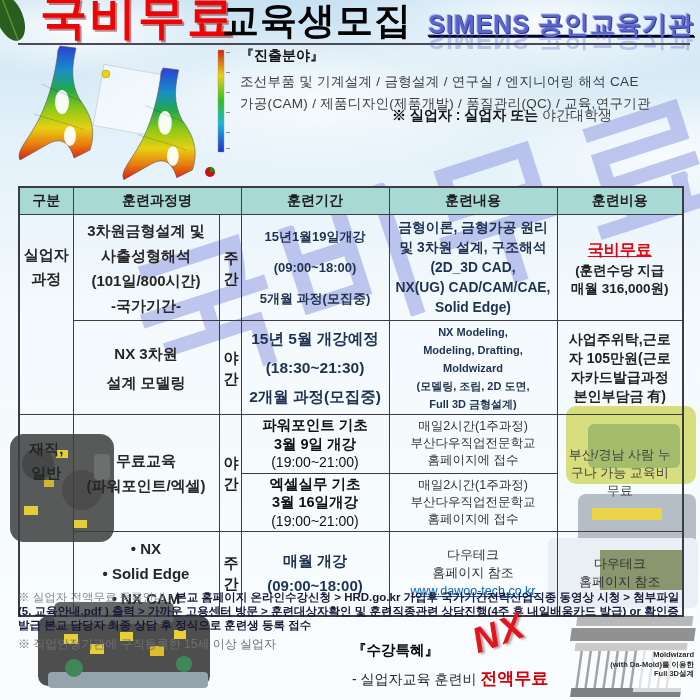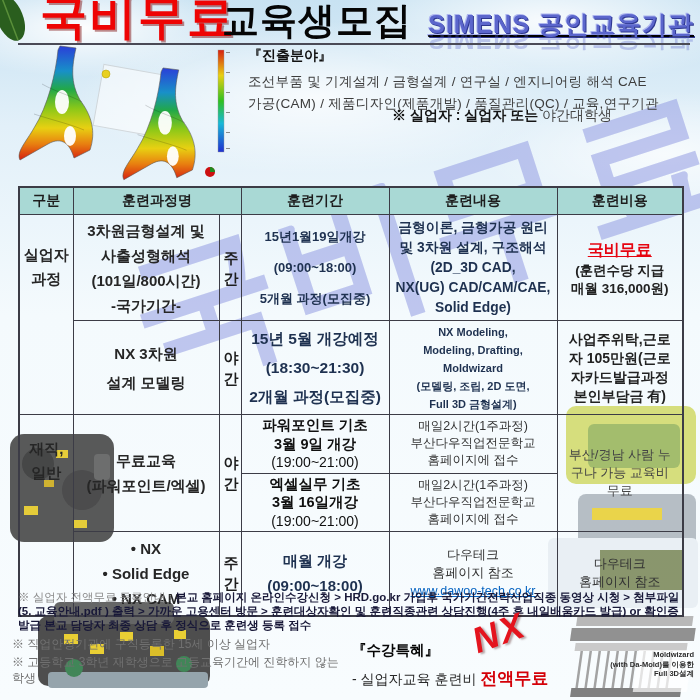--- a/index.html
+++ b/index.html
@@ -16,21 +16,21 @@
   .title-red{left:40px;top:-14px;font-size:47px;font-weight:bold;color:#ee0404;
     letter-spacing:2px;text-shadow:2px 2px 0 rgba(120,0,0,.45);z-index:4;}
   .title-black{left:222px;top:-4px;font-size:37px;font-weight:bold;color:#050505;letter-spacing:1px;z-index:4;}
   .badge-wrap{top:8px;right:6px;text-align:left;z-index:4;text-decoration:underline;}
   .badge-main{display:block;font-size:25px;font-weight:bold;color:#5b66cc;letter-spacing:1px;
     text-shadow:1px 1px 0 #2e3790,-1px -1px 0 #aeb6ef;}
   .badge-ref{display:block;font-size:25px;font-weight:bold;color:#5b66cc;letter-spacing:1px;
     transform:scaleY(-1);opacity:.32;margin-top:-7px;height:22px;overflow:hidden;}
   .divider{left:18px;top:43px;width:672px;border-top:2px solid #4a4a56;z-index:4;}
   
-  .fields{left:248px;top:47px;width:452px;z-index:4;}
+  .fields{left:240px;top:47px;width:452px;z-index:4;}
   .fields-h{font-size:14px;font-weight:bold;color:#111;margin-bottom:6px;}
   .fields-line{font-size:13.5px;color:#3d3d3d;line-height:22px;letter-spacing:.3px;}
   .notes{left:392px;top:105px;width:300px;z-index:4;font-size:14px;line-height:20.5px;}
   .note{color:#555;}
   .note-b{color:#151515;font-weight:bold;}
   .note-r{color:#444;}
   
   table.course{position:absolute;left:18px;top:186px;width:664px;border-collapse:collapse;
     table-layout:fixed;z-index:3;}
   table.course td{border:1.5px solid #3c3c46;padding:1px 2px;text-align:center;vertical-align:middle;overflow:hidden;}
@@ -57,21 +57,21 @@
   .cost3{font-size:13px;color:#444;line-height:18px;padding:0 6px !important;}
   .cost4 div{font-size:13px;color:#333;line-height:18px;}
   .weblink{color:#0563c1;text-decoration:underline;font-size:12.5px;}
   
   .watermark{left:105px;top:235px;font-size:148px;font-weight:bold;color:rgba(146,155,226,.55);
     letter-spacing:6px;transform:rotate(-18deg);transform-origin:left top;white-space:nowrap;z-index:2;}
   
   .footer1{left:18px;top:591px;width:668px;font-size:11.5px;line-height:13.8px;z-index:5;}
   .f1-label{color:#8a8a8a;text-align:center;}
   .f1-text{color:#181838;font-weight:bold;}
-  .footer2{left:12px;top:636px;width:338px;font-size:12px;color:#707070;line-height:16px;z-index:5;}
+  .footer2{left:18px;top:636px;width:338px;font-size:12px;color:#707070;line-height:16px;z-index:5;}
   .footer2 .f3{margin-top:2px;}
   .perks{left:352px;top:641px;width:240px;z-index:5;}
   .perks-h{font-size:14.5px;font-weight:bold;color:#050505;}
   .perk{font-size:14px;color:#282828;margin-top:7px;}
   .perk-red{font-size:17px;font-weight:bold;color:#d40008;}
   .nx-mark{left:472px;top:612px;font-size:36px;font-weight:bold;font-style:italic;color:#e4141e;
     transform:rotate(-20deg);letter-spacing:2px;text-shadow:2px 2px 2px rgba(60,0,0,.35);z-index:6;}
   .mold-caption{left:598px;top:650px;width:96px;text-align:right;font-size:7.5px;font-weight:bold;
     color:#2c2c2c;line-height:9.5px;z-index:5;}
   
@@ -333,21 +333,20 @@
       </td>
     </tr>
   </tbody>
     </table>
 
   <div class="abs footer1">
     <span class="f1-label">※ 실업자 전액무료  등록안내  : </span><span class="f1-text">본교 홈페이지 온라인수강신청 &gt; HRD.go.kr 가입후 국가기간전략산업직종 동영상 시청 &gt; 첨부파일(5. 교육안내.pdf ) 출력 &gt; 가까운 고용센터 방문 &gt; 훈련대상자확인 및 훈련직종관련 상담진행(4주 후 내일배움카드 발급) or 확인증발급 본교 담당자 최종 상담 후 정식으로 훈련생 등록 접수</span>
   </div>
   <div class="abs footer2">
     <div>※ 직업안정기관에 구직등록한 15세 이상 실업자</div>
-    <div class="f3">※ 고등학교 3학년 재학생으로 고등교육기간에 진학하지 않는 학생</div>
   </div>
 
   <div class="abs perks">
     <div class="perks-h">『수강특혜』</div>
     <div class="perk"><span>- 실업자교육 훈련비 </span><span class="perk-red">전액무료</span></div>
   </div>
 
   <div class="abs nx-mark">NX</div>
 
   <div class="abs mold-caption">

